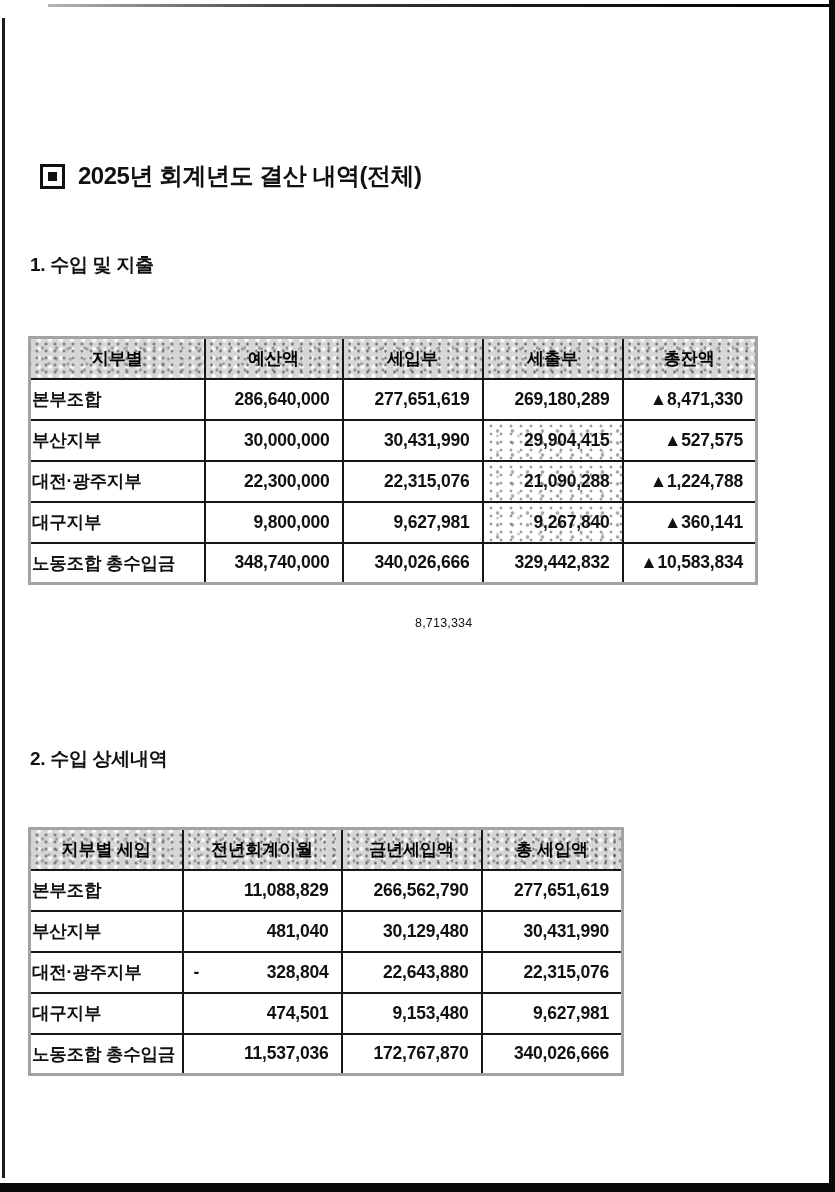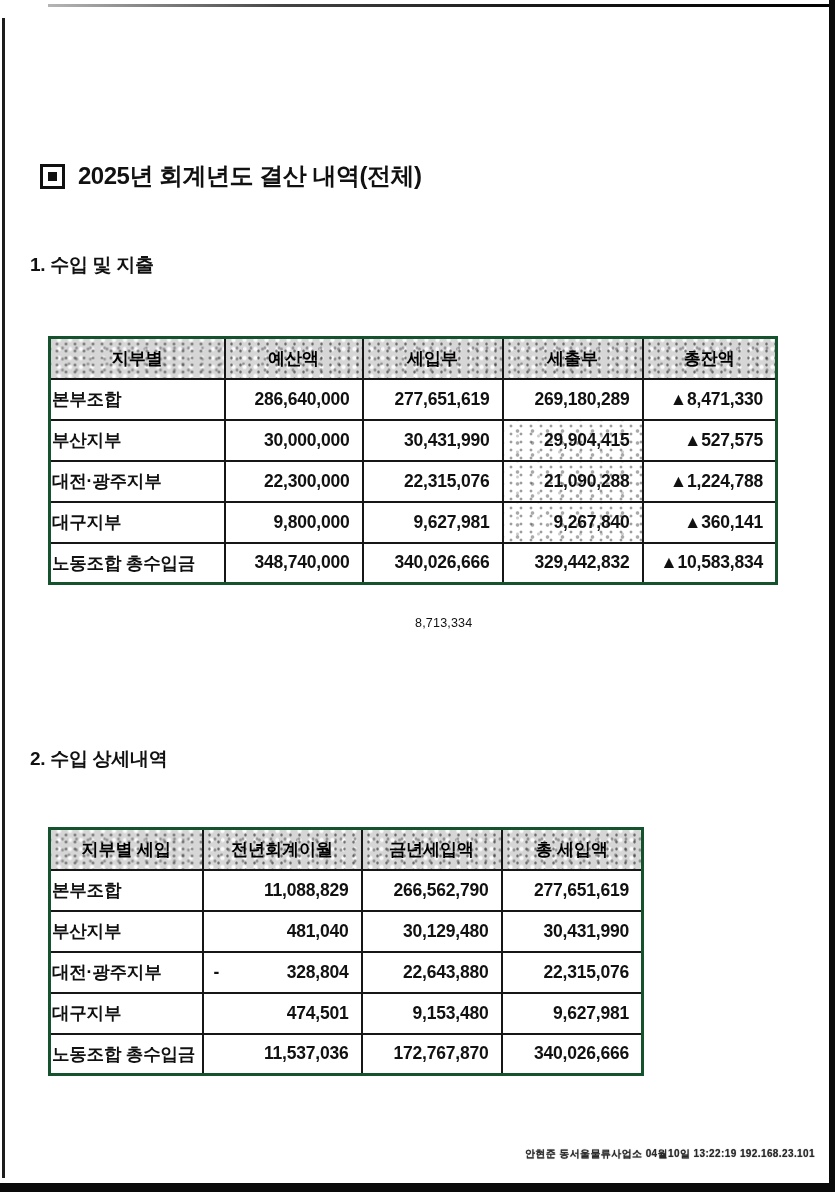--- a/index.html
+++ b/index.html
@@ -22,21 +22,21 @@
   .title-row{position:absolute;left:40px;top:160px;display:flex;align-items:center;gap:13px;}
   .sq-icon{width:25px;height:25px;border:3.5px solid #101010;display:flex;align-items:center;justify-content:center;box-sizing:border-box;}
   .sq-icon .inner{width:9px;height:9px;background:#101010;}
   .page-title{font-size:24px;font-weight:bold;letter-spacing:-0.5px;text-align:right;}
 
   .sec-heading{position:absolute;left:30px;font-size:19px;font-weight:bold;letter-spacing:-0.3px;}
   #s1-heading{top:252px;}
   #s2-heading{top:746px;}
 
   
-  table{border-collapse:collapse;table-layout:fixed;position:absolute;background:#fff;border:3px solid #14532d;margin-left:20px;}
+  table{border-collapse:collapse;table-layout:fixed;position:absolute;background:#fff;border:3px solid #a3a3a3;}
   #t1{left:28px;top:336px;width:727px;}
   #t2{left:28px;top:827px;width:593px;}
   th,td{border:2px solid #161616;height:41px;overflow:hidden;box-sizing:border-box;}
   th{
     font-size:17px;font-weight:bold;color:#000;
     background-color:#d6d6d6;
     background-image:
       radial-gradient(circle, rgba(40,40,40,.65) 0.9px, transparent 1.6px),
       radial-gradient(circle, rgba(90,90,90,.55) 1.1px, transparent 1.9px),
       radial-gradient(circle, rgba(255,255,255,.9) 1.6px, transparent 2.6px),
@@ -190,15 +190,14 @@
         </tr>
         <tr>
           <td class="c-label">노동조합 총수입금</td>
           <td class="c-num">11,537,036</td>
           <td class="c-num">172,767,870</td>
           <td class="c-num">340,026,666</td>
         </tr>
       </tbody>
   </table>
 
-  <div class="footer-stamp">안현준 동서울물류사업소 04월10일 13:22:19 192.168.23.101</div>
 
 </div>
 
 </body></html>

